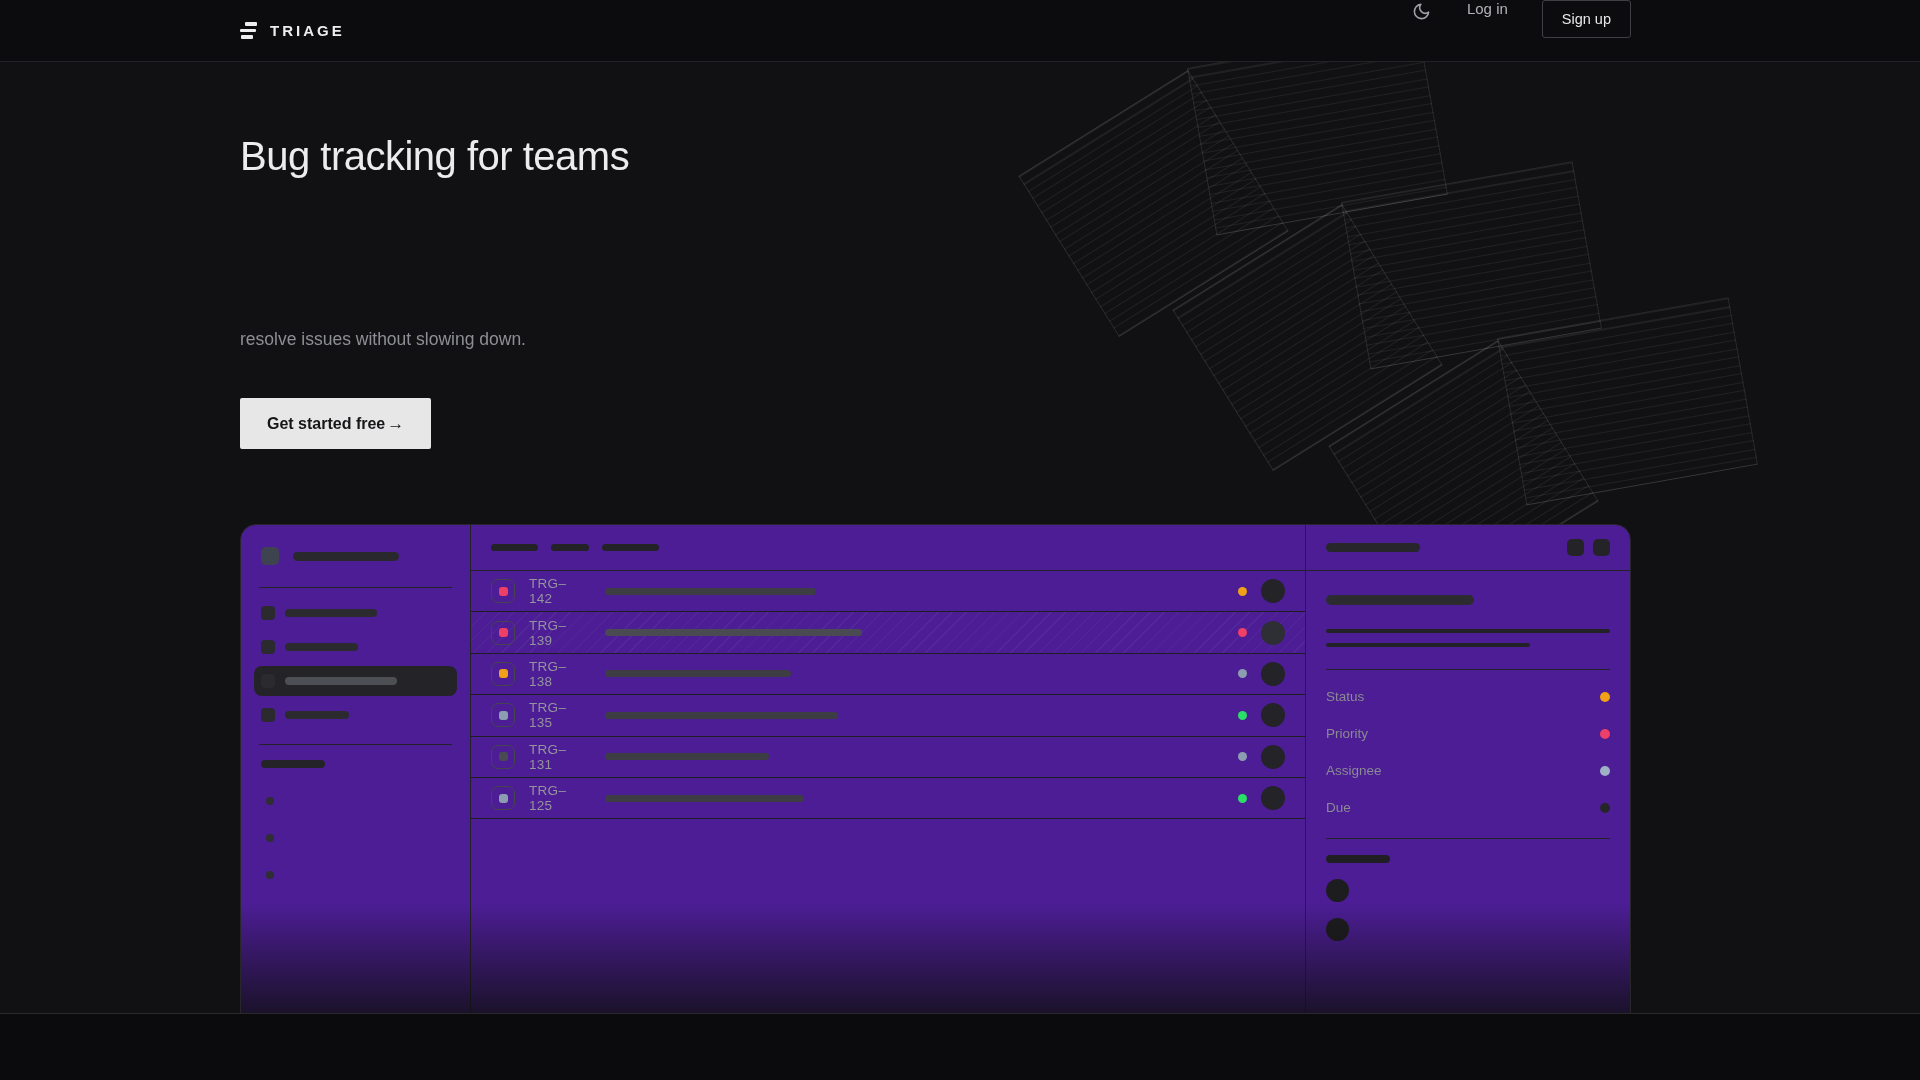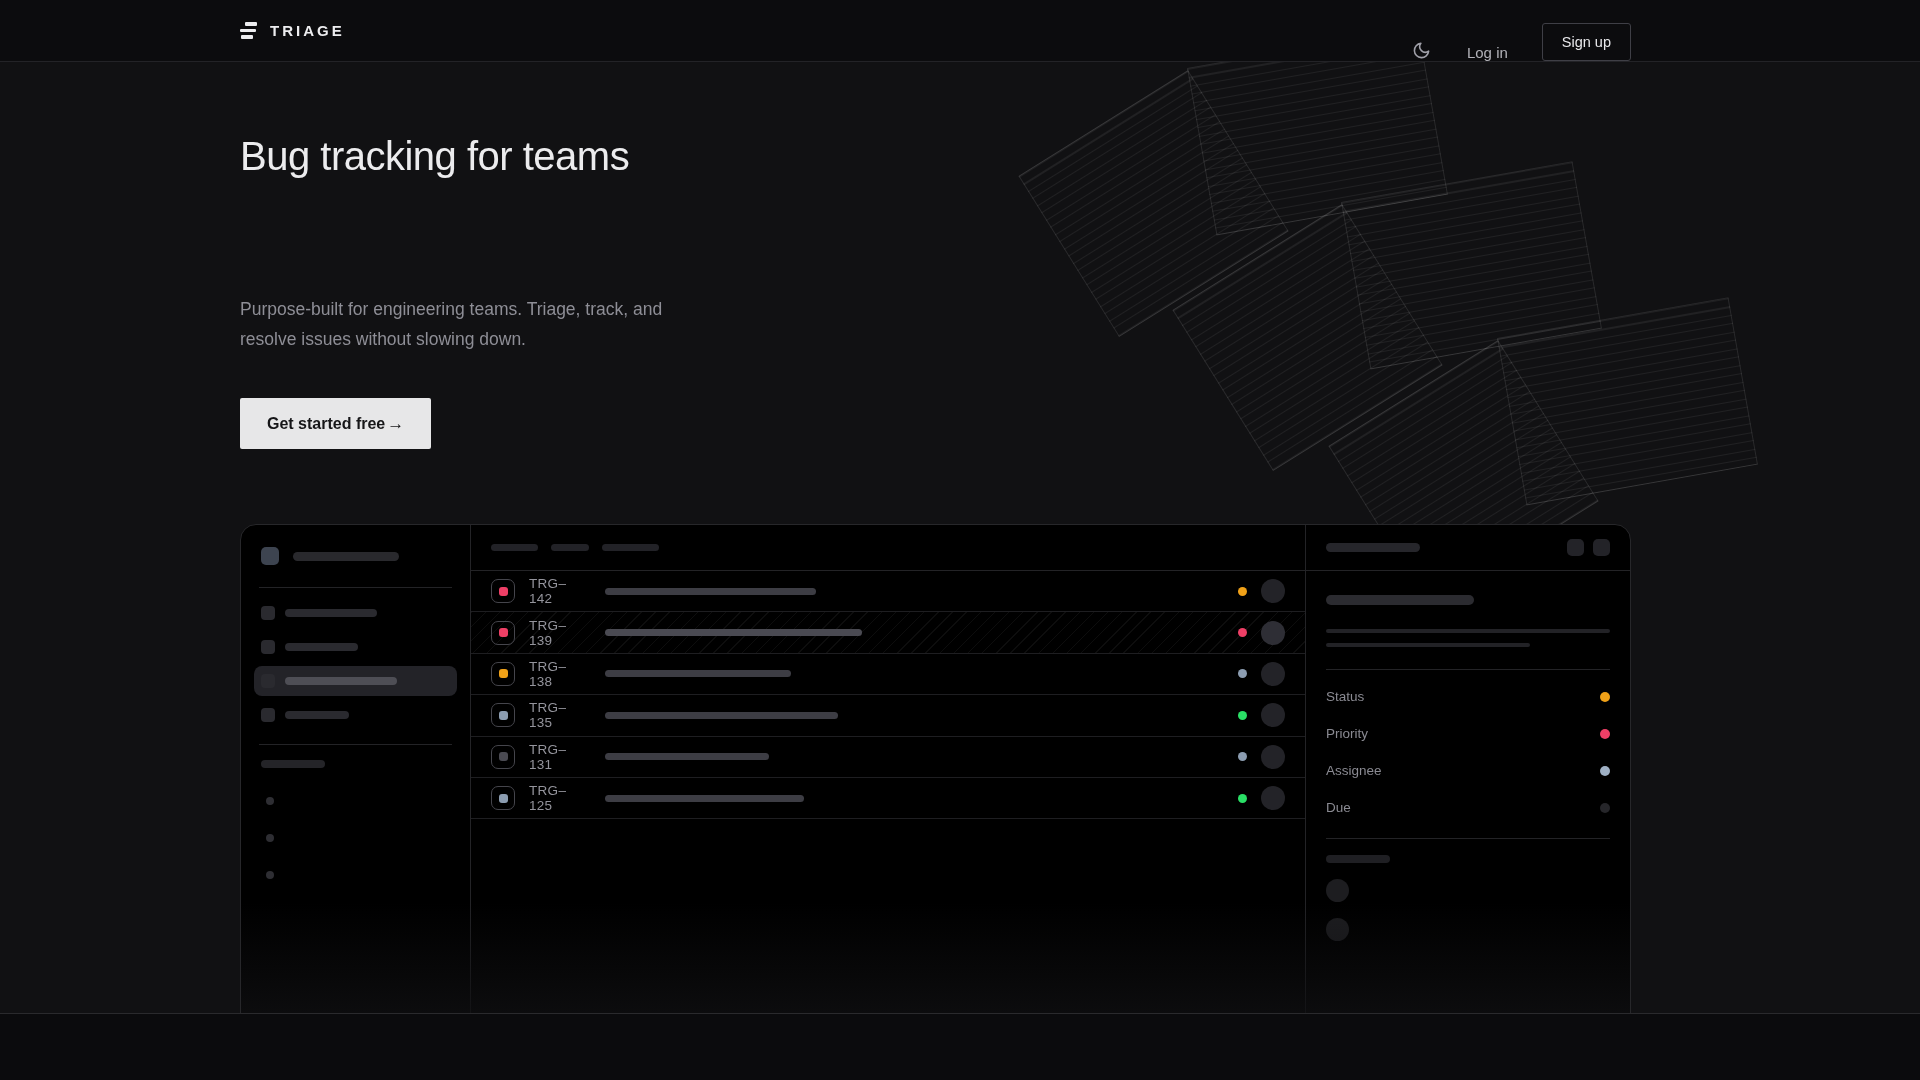--- a/index.html
+++ b/index.html
@@ -10,21 +10,21 @@
   .navbar { position:absolute; top:0; left:0; width:1920px; height:62px;
             background:#0c0c0e; border-bottom:1px solid #232327; z-index:30; }
   .nav-inner { position:relative; height:100%; }
   .logo { position:absolute; left:240px; top:0; height:100%; display:flex; align-items:center; gap:13px; }
   .logo-glyph { display:flex; flex-direction:column; gap:3px; width:17px; }
   .logo-glyph i { display:block; height:3.5px; background:#ededef; border-radius:1px; }
   .logo-glyph i:nth-child(1){ width:12px; margin-left:5px; }
   .logo-glyph i:nth-child(2){ width:16px; }
   .logo-glyph i:nth-child(3){ width:12px; margin-left:1px; }
   .logo-text { color:#ededef; font-size:15px; font-weight:700; letter-spacing:3px; }
-  .nav-right { position:absolute; right:289px; top:0; height:100%; display:flex; align-items:flex-end; gap:34px; }
+  .nav-right { position:absolute; right:289px; top:0; height:100%; display:flex; align-items:flex-start; gap:34px; }
   .moon-btn { width:22px; height:22px; display:flex; align-items:center; justify-content:center; cursor:pointer; }
   .login-link { color:#b2b2b8; font-size:15px; cursor:pointer; }
   .signup-btn { background:transparent; border:1px solid #3f3f46; color:#e8e8eb;
                 font-size:14.5px; font-family:inherit; padding:10px 19px; border-radius:3px; cursor:pointer; }
 
   
   .hero { position:absolute; top:62px; left:0; width:1920px; height:951px;
           background:#111113; overflow:hidden; }
 
   
@@ -42,21 +42,21 @@
   .hero-sub { position:absolute; left:240px; top:232px; color:#8e8e96;
               font-size:17.5px; line-height:30px; }
   .cta-btn { position:absolute; left:240px; top:336px; height:51px; padding:0 27px;
              background:#e7e7e8; color:#161618; border:none; border-radius:2px;
              font-family:inherit; font-size:16px; font-weight:700;
              display:flex; align-items:center; gap:2px; cursor:pointer; }
   .cta-arrow { font-size:17px; font-weight:400; position:relative; top:0.5px; }
 
   
   .mockup { position:absolute; left:240px; top:462px; width:1391px; height:500px;
-            background:#000000; border:1px solid #27272a; border-radius:16px 16px 0 0;
+            background:#4c1d95; border:1px solid #27272a; border-radius:16px 16px 0 0;
             display:grid; grid-template-columns:230px 835px 1fr; }
   .mockup-fade { position:absolute; left:0; bottom:0; width:100%; height:120px; z-index:5;
                  background:linear-gradient(to bottom, rgba(17,17,19,0), rgba(15,15,17,0.88)); pointer-events:none;
                  border-radius:0; }
 
   
   .sk { background:#2a2a2f; border-radius:4px; }
 
   
   .side { border-right:1px solid #232326; padding:22px 20px 0; }
@@ -154,21 +154,21 @@
   </div>
   <div class="wf-unit" id="wf-c">
     <div class="wf-face wf-left"></div>
       <div class="wf-face wf-right"></div>
   </div>
 
   <h1 class="hero-title">
     <span>Bug tracking for teams</span><br>
   </h1>
   <p class="hero-sub">
-    <span>Purpose-built for engineering teams. Triage, track, and</span><br>
+    <br>
     <span>resolve issues without slowing down.</span>
   </p>
   <button class="cta-btn">
     <span>Get started free</span>
     <span class="cta-arrow">→</span>
   </button>
 
   <div class="mockup">
 
     <div class="side">

